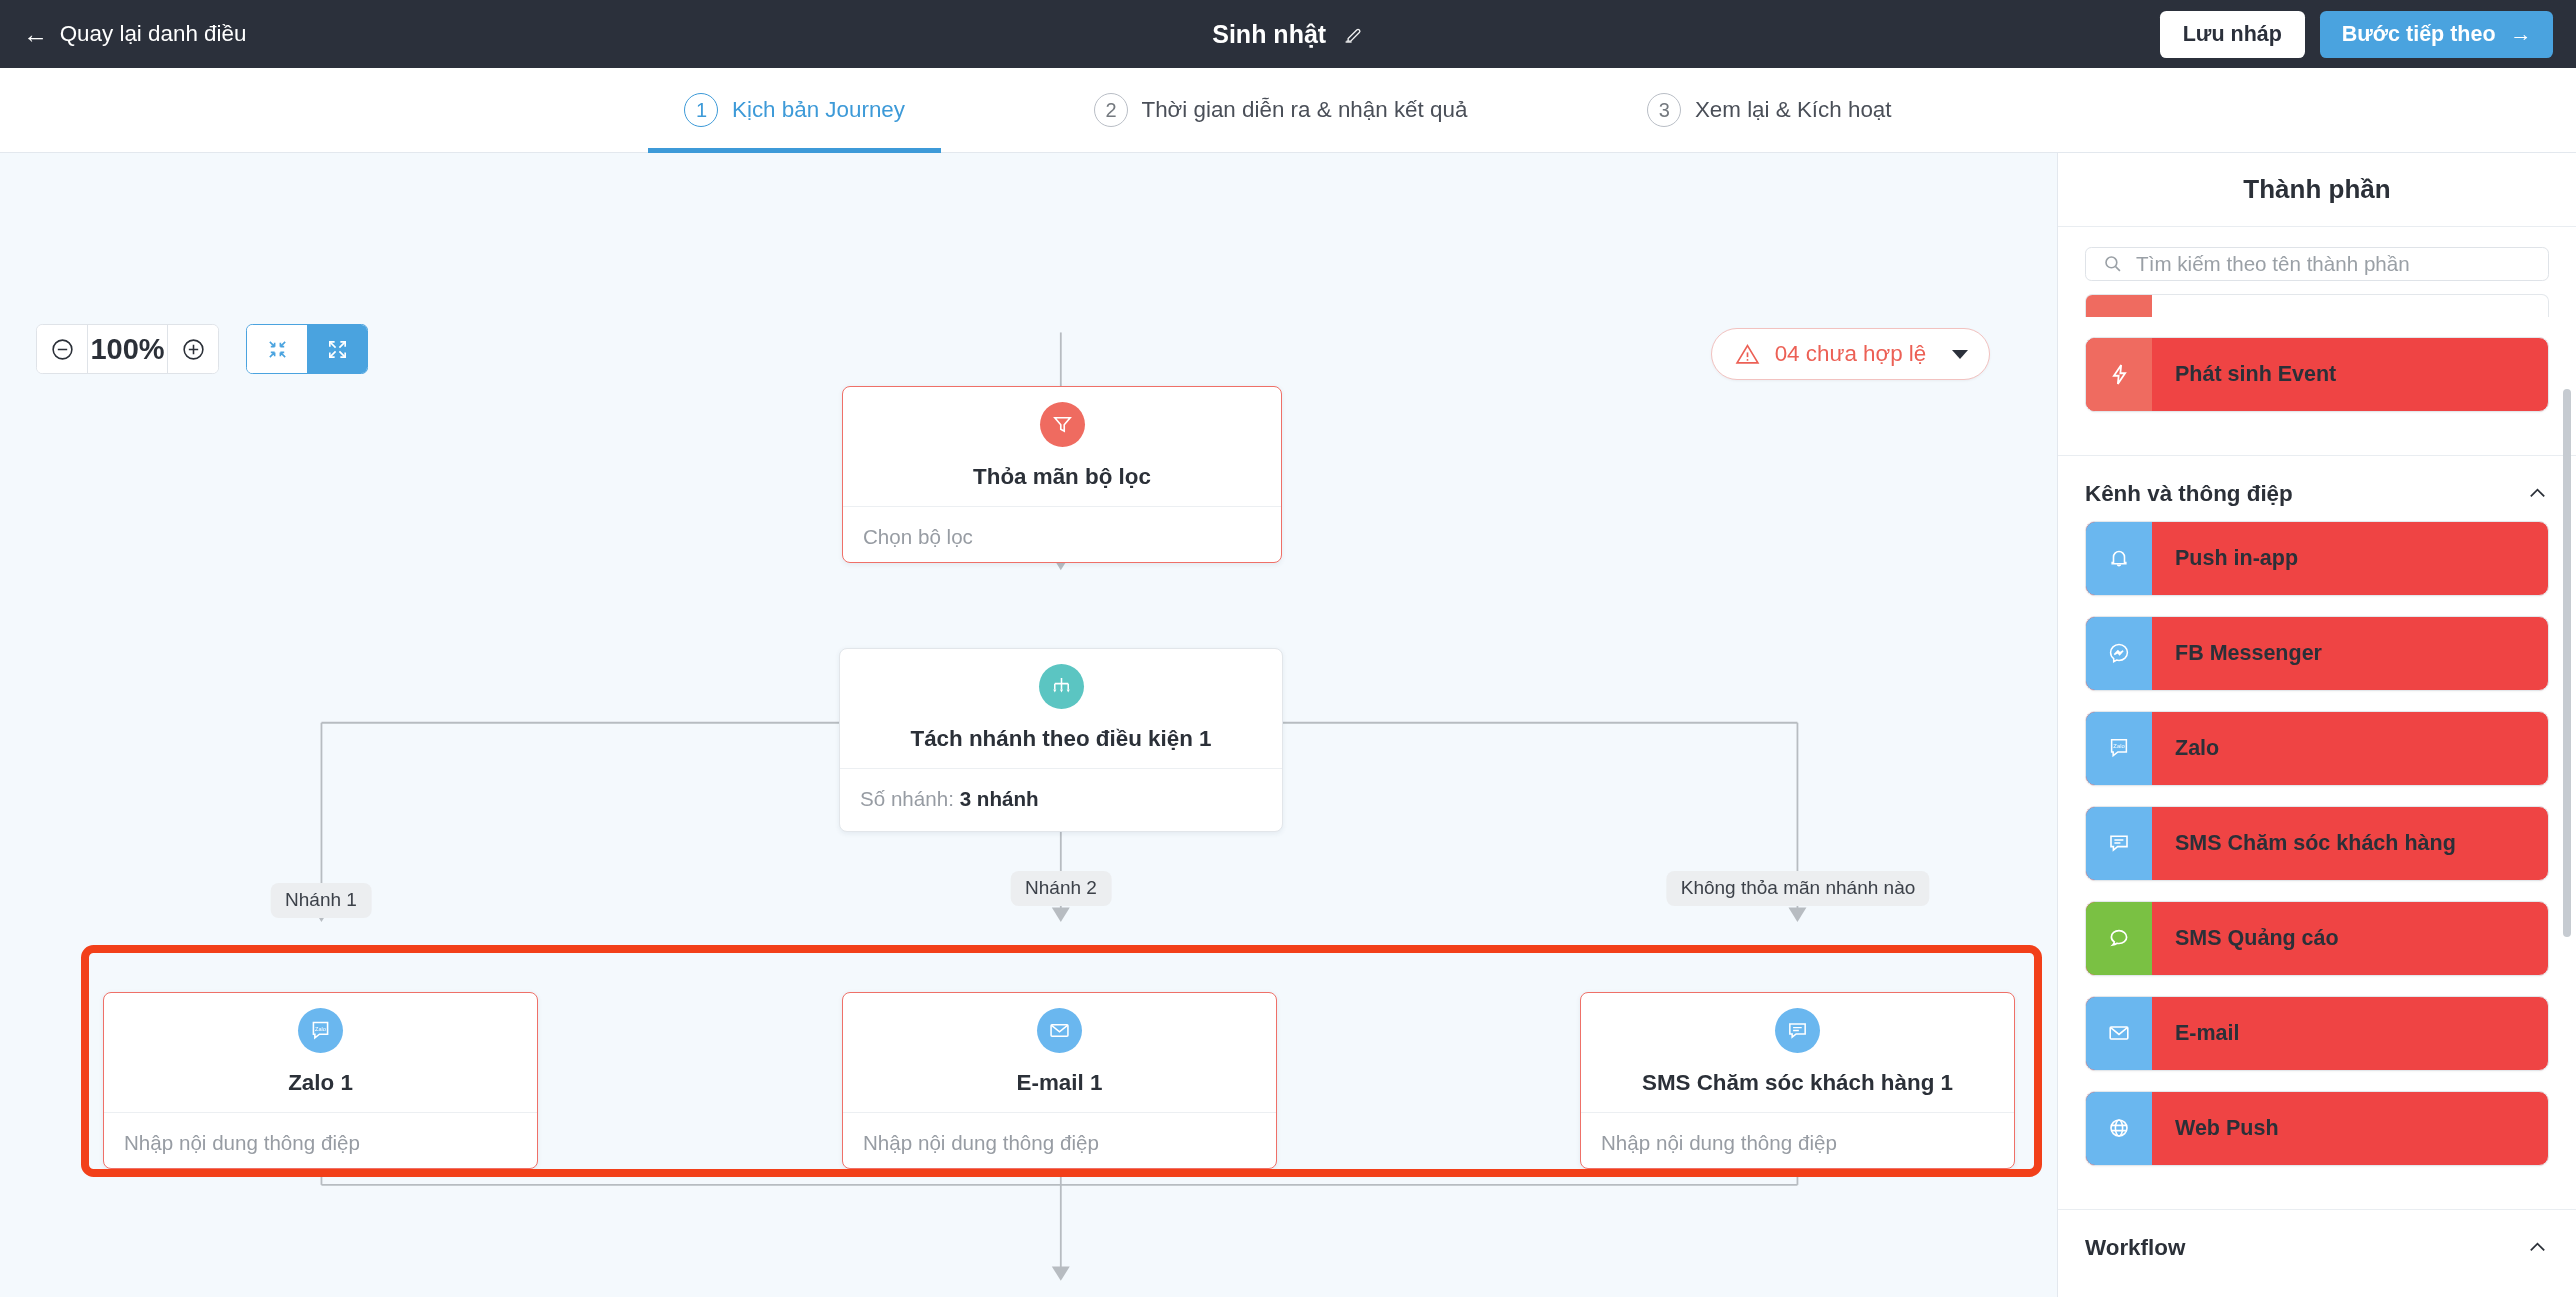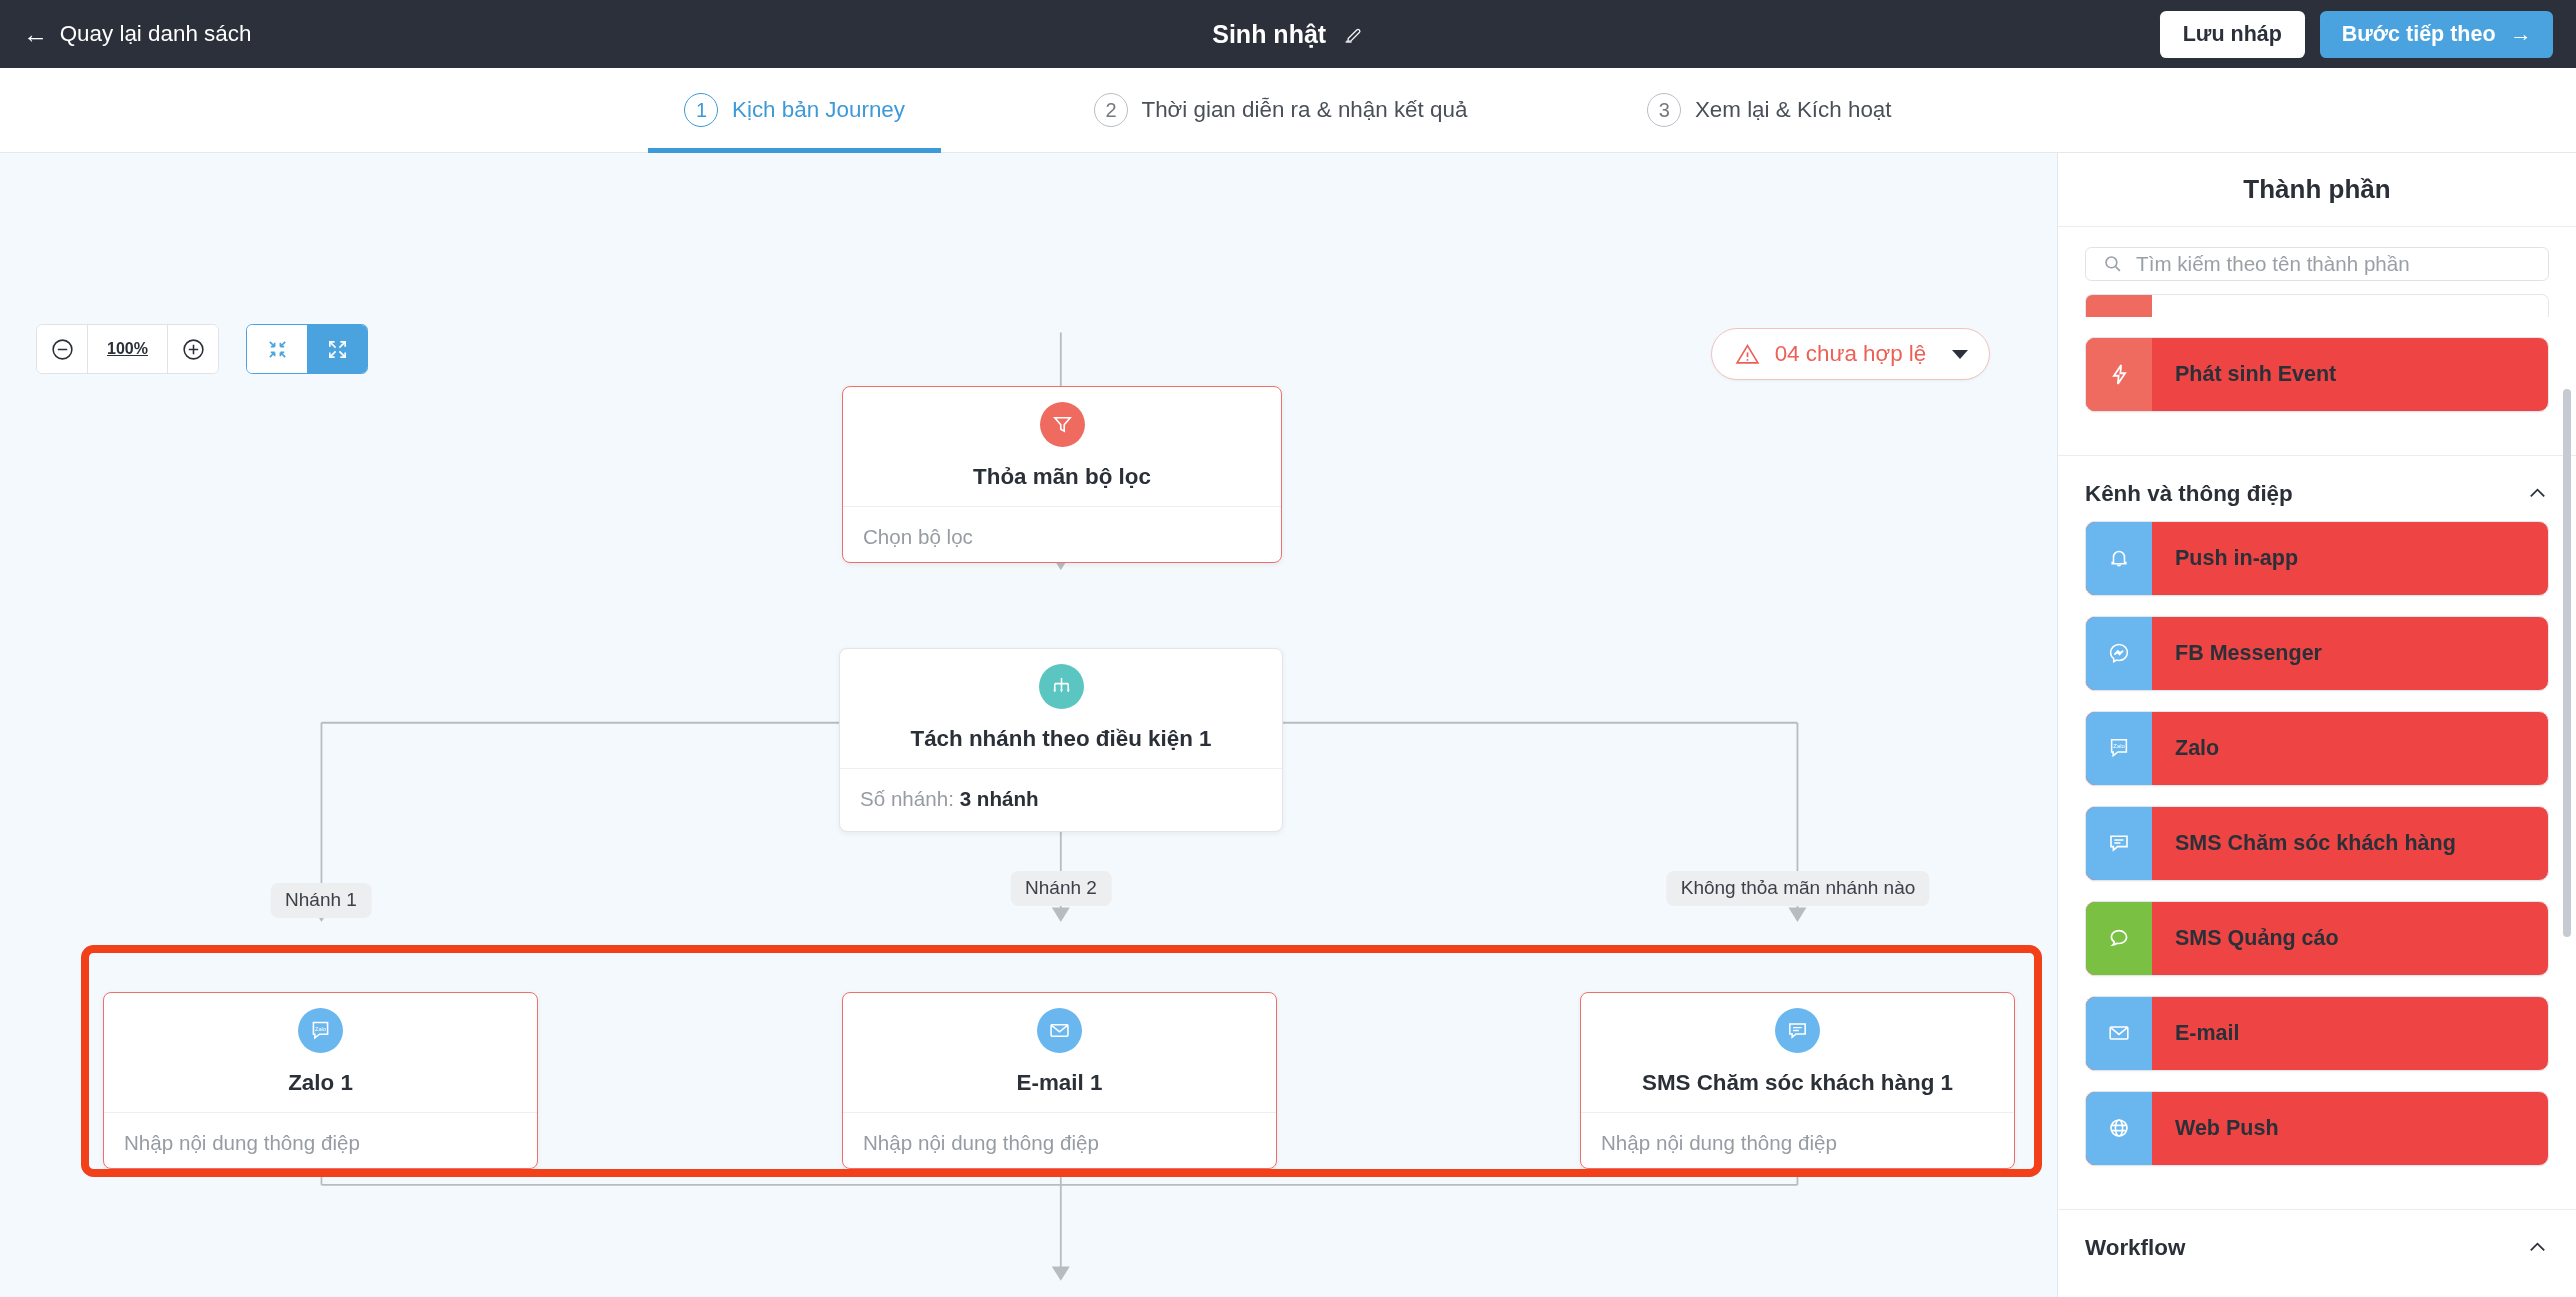--- a/index.html
+++ b/index.html
@@ -37,21 +37,21 @@
   
   .main{display:flex;height:calc(1298px - 68px - 85px);}
   .canvas{flex:1;position:relative;background:#f4f9fd;overflow:hidden;}
 
   
   .zoomwrap{position:absolute;left:36px;top:171px;display:flex;align-items:center;gap:27px;z-index:6;}
   .zoomgrp{display:flex;background:#fff;border:0.9px solid #dfe3e8;border-radius:6.3px;overflow:hidden;}
   .zbtn{width:50px;height:48px;display:flex;align-items:center;justify-content:center;
         cursor:pointer;background:#fff;}
   .zlbl{min-width:81px;height:48px;display:flex;align-items:center;justify-content:center;
-        font-size:16px;font-weight:bold;border-left:0.9px solid #dfe3e8;border-right:0.9px solid #dfe3e8;text-decoration:underline;}
+        font-size:29px;font-weight:bold;border-left:0.9px solid #dfe3e8;border-right:0.9px solid #dfe3e8;}
   .fitgrp{display:flex;border:0.9px solid #4aa3df;border-radius:6.3px;overflow:hidden;}
   .fbtn{width:60px;height:48px;display:flex;align-items:center;justify-content:center;cursor:pointer;background:#fff;}
   .fbtn.on{background:#4aa3df;}
 
   
   .invalid{position:absolute;right:67px;top:175px;height:52px;background:#fff;
            border:0.9px solid #f2c2c0;border-radius:26px;display:flex;align-items:center;
            gap:14.4px;padding:0 21.5px 0 23px;cursor:pointer;z-index:6;
            box-shadow:0 0.9px 2.7px rgba(0,0,0,.05);}
   .invalid .txt{color:#ec6055;font-size:22.4px;}
@@ -106,21 +106,21 @@
   .cut .cic{width:66px;background:#ef6b60;}
   .sb-track{position:absolute;right:5.4px;top:99px;width:8px;height:548px;background:#c6cbd1;border-radius:4.5px;}
   svg{display:block;}
 </style>
 </head>
 <body>
 
 <div class="topbar">
   <div class="back">
     <span class="arrow">←</span>
-    <span>Quay lại danh sách</span>
+    <span>Quay lại danh điều</span>
   </div>
   <div class="doc-title">
     <span>Sinh nhật</span>
     <span class="edit-ic">
       <svg viewBox="0 0 24 24" width="20.6" height="20.6" fill="none" stroke="#ffffff" stroke-width="1.6">
         <path d="M4 20h5l10-10a2.1 2.1 0 0 0-3-3L6 17v3z"></path>
           <path d="M3 21h7"></path>
       </svg>
     </span>
   </div>

